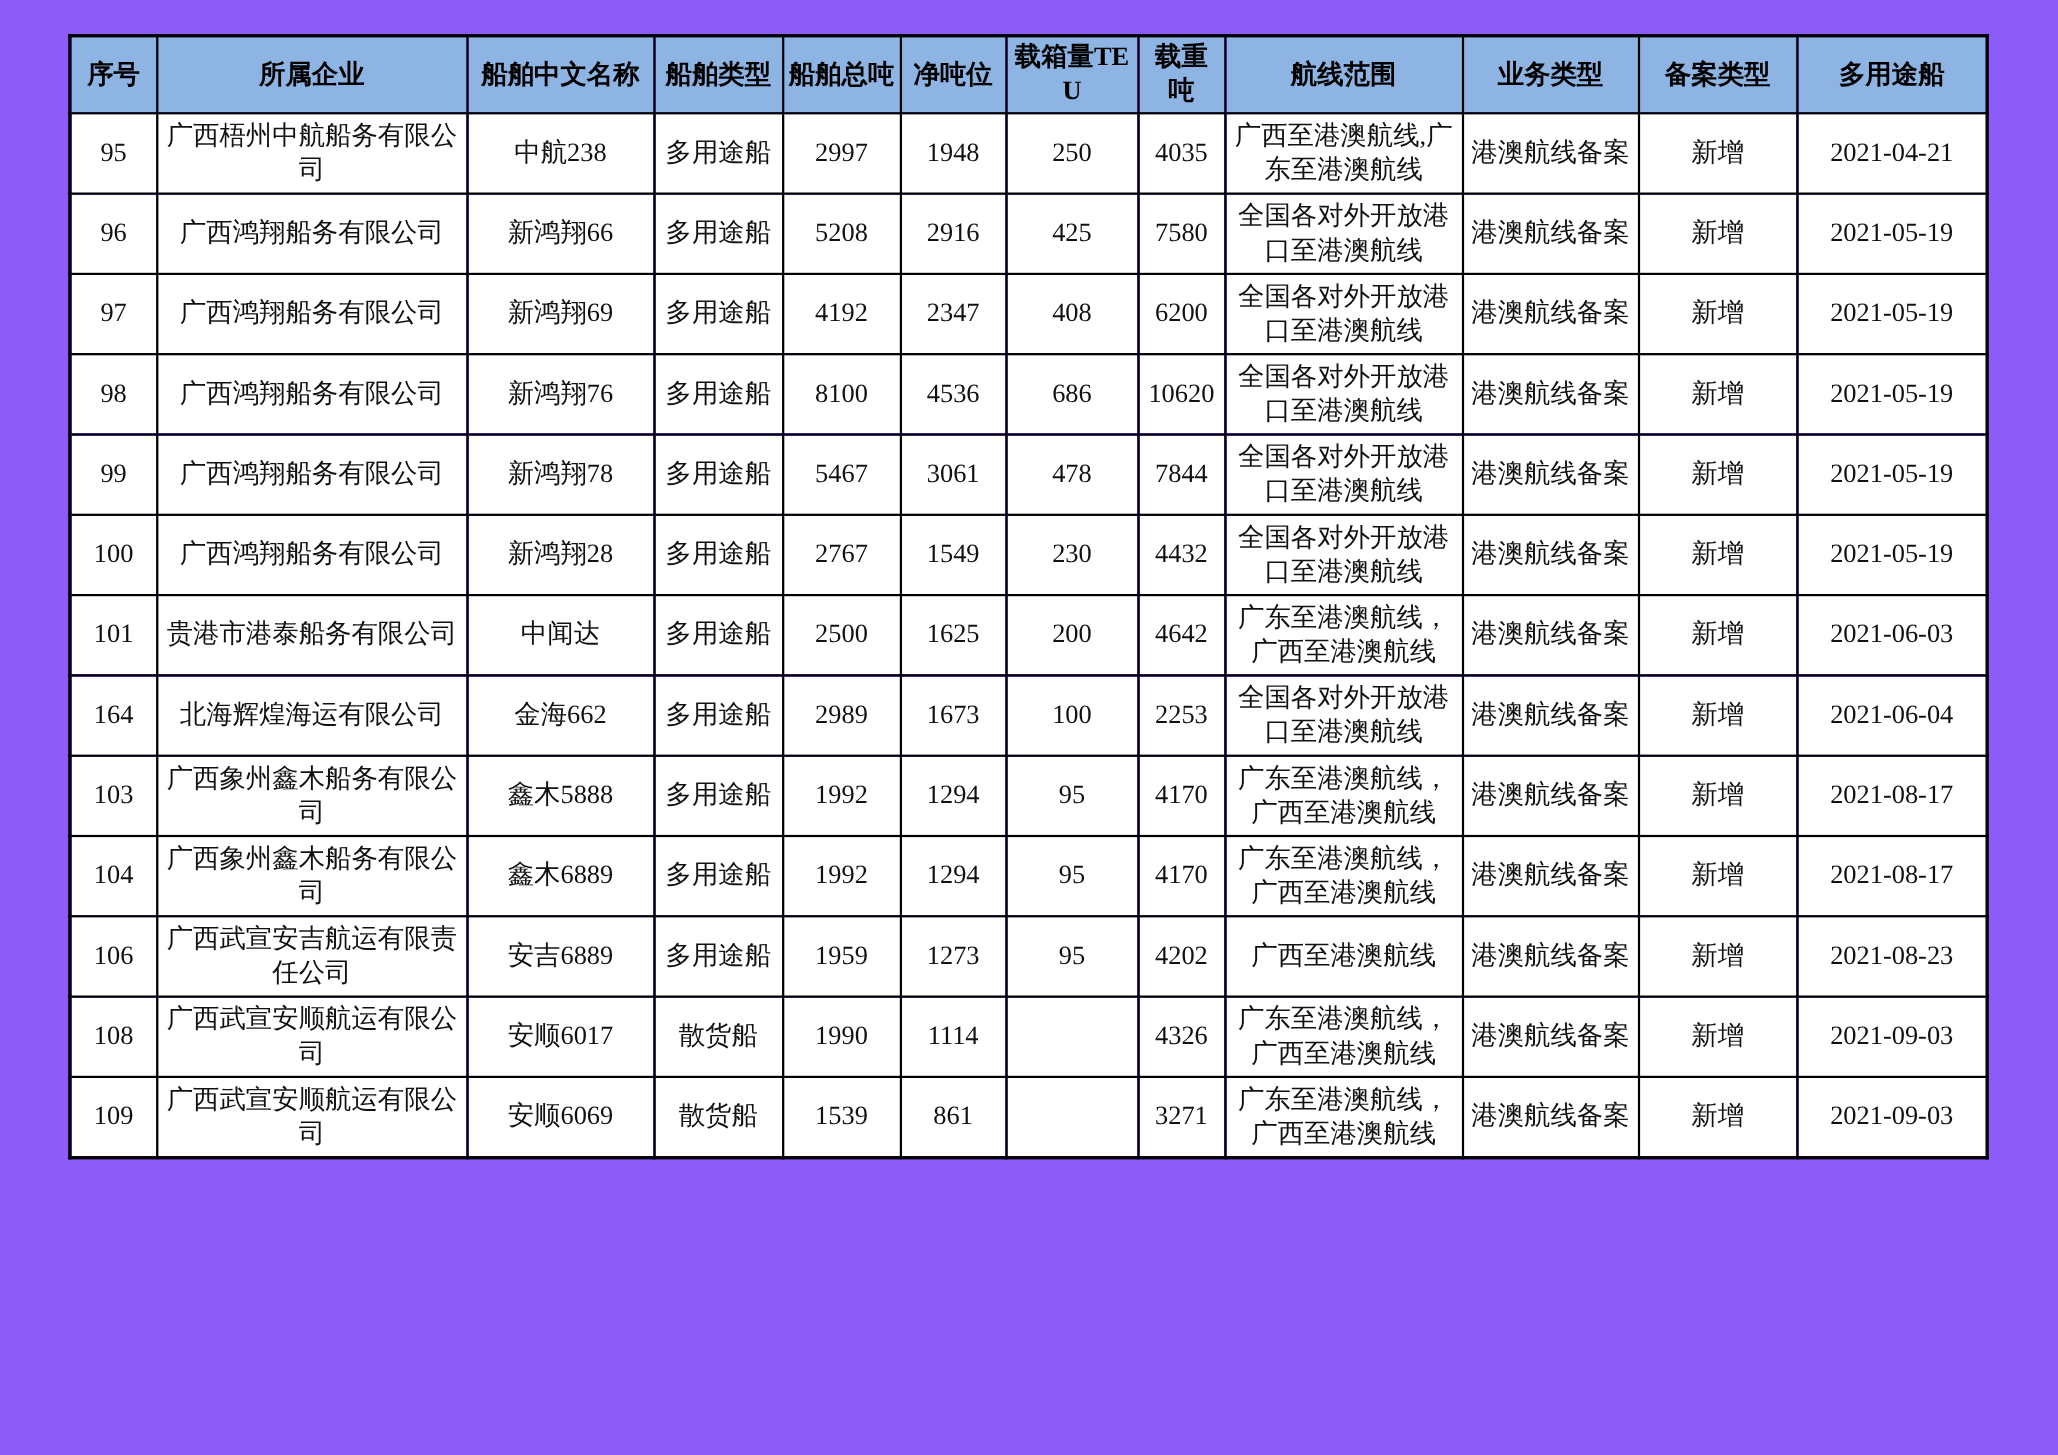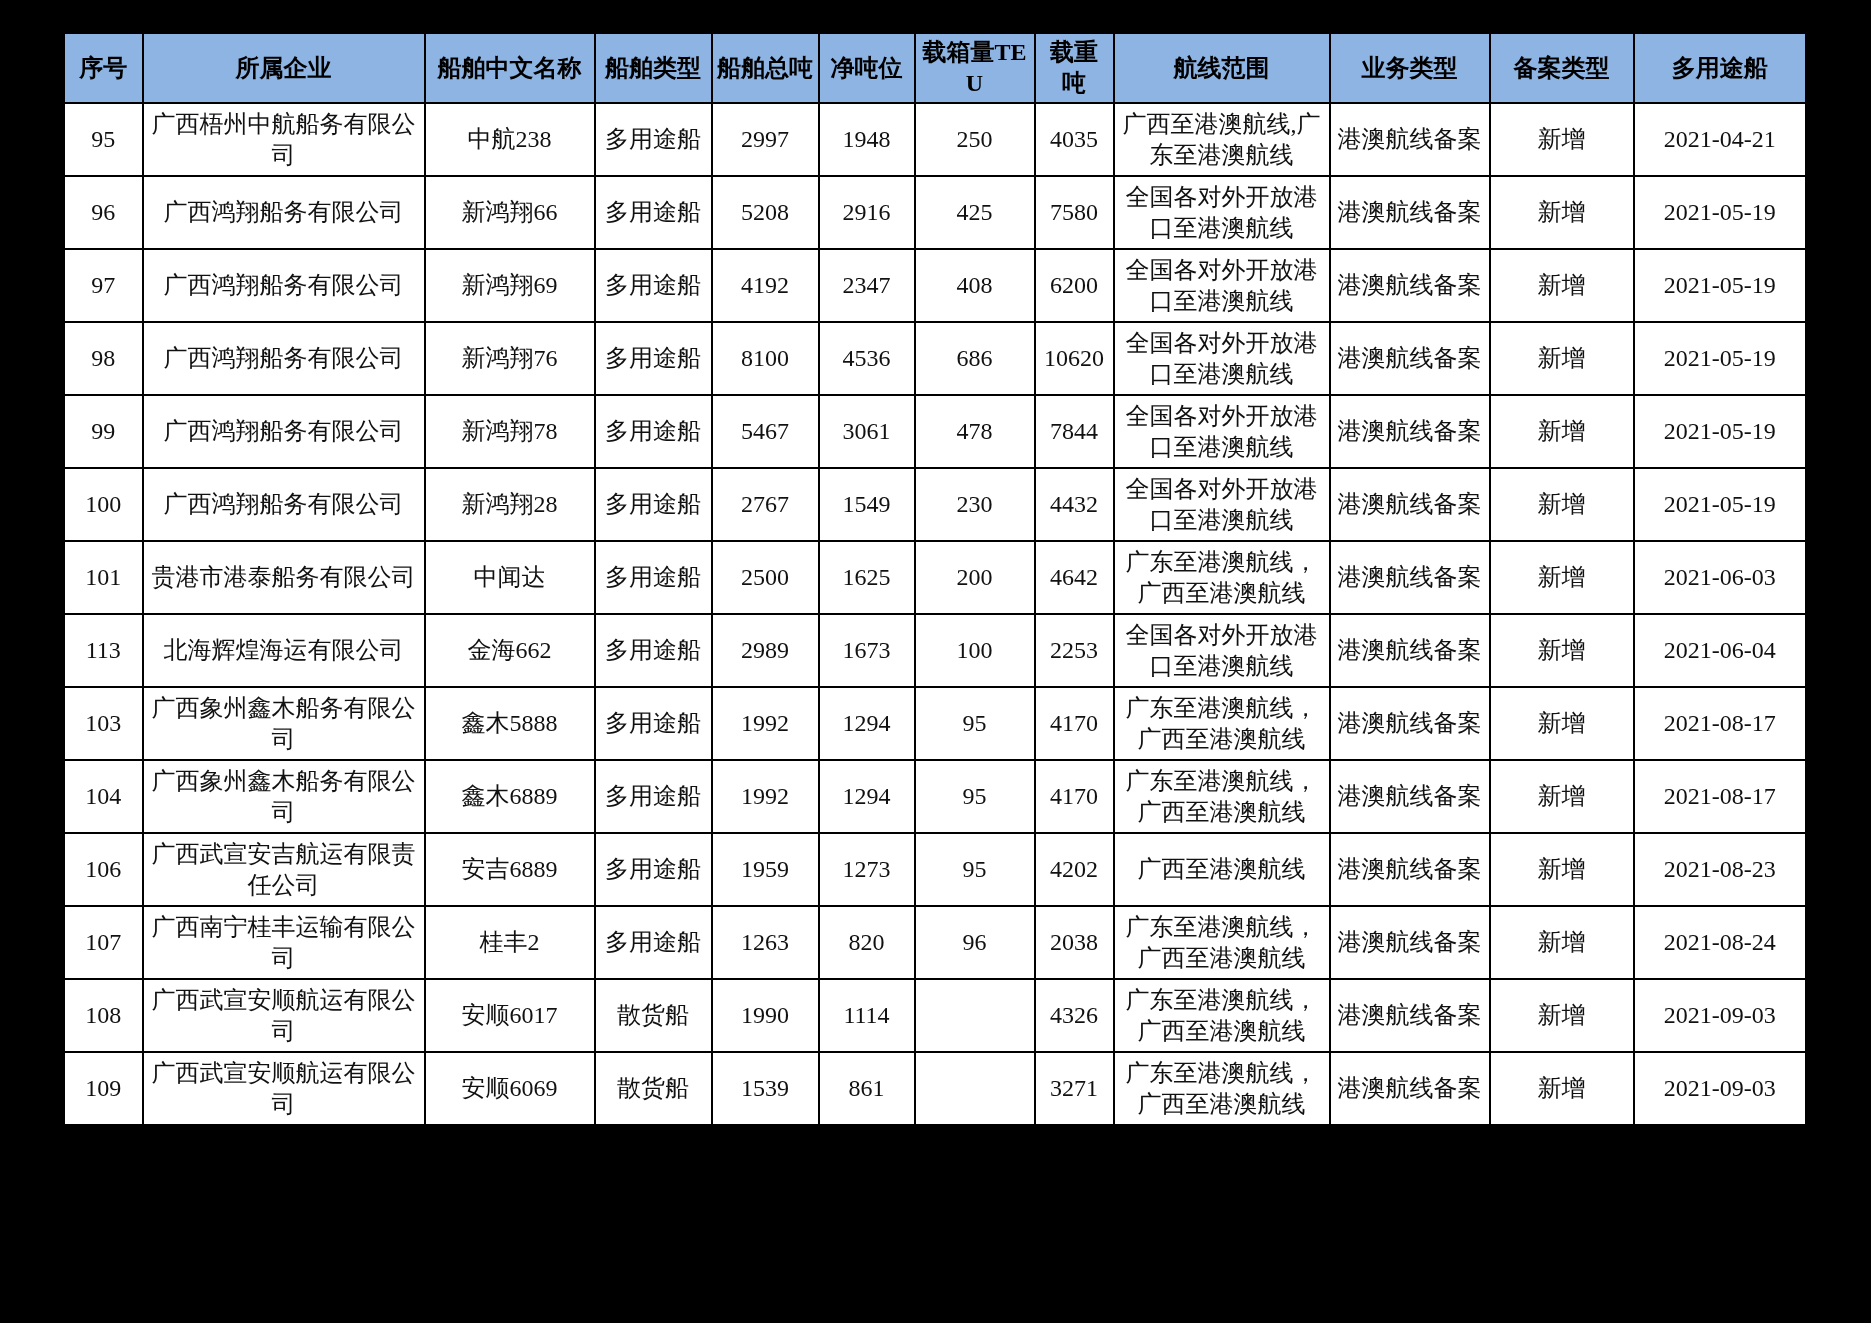--- a/index.html
+++ b/index.html
@@ -5,21 +5,21 @@
   html, body {
     margin: 0;
     padding: 0;
     background: #ffffff;
     font-family: "Liberation Serif", "DejaVu Serif", serif;
   }
   .page {
     position: relative;
     width: 1871px;
     height: 1323px;
-    background: #000000;
+    background: #8b5cf6;
     overflow: hidden;
   }
   table.ship-table {
     position: absolute;
     left: 62px;
     top: 31px;
     width: 1743px;
     border-collapse: collapse;
     table-layout: fixed;
     border: 3px solid #000000;
@@ -189,21 +189,21 @@
           <td>2500</td>
           <td>1625</td>
           <td>200</td>
           <td>4642</td>
           <td>广东至港澳航线，广西至港澳航线</td>
           <td>港澳航线备案</td>
           <td>新增</td>
           <td>2021-06-03</td>
         </tr>
         <tr>
-          <td>113</td>
+          <td>164</td>
           <td>北海辉煌海运有限公司</td>
           <td>金海662</td>
           <td>多用途船</td>
           <td>2989</td>
           <td>1673</td>
           <td>100</td>
           <td>2253</td>
           <td>全国各对外开放港口至港澳航线</td>
           <td>港澳航线备案</td>
           <td>新增</td>
@@ -243,34 +243,20 @@
           <td>安吉6889</td>
           <td>多用途船</td>
           <td>1959</td>
           <td>1273</td>
           <td>95</td>
           <td>4202</td>
           <td>广西至港澳航线</td>
           <td>港澳航线备案</td>
           <td>新增</td>
           <td>2021-08-23</td>
-        </tr>
-        <tr>
-          <td>107</td>
-          <td>广西南宁桂丰运输有限公司</td>
-          <td>桂丰2</td>
-          <td>多用途船</td>
-          <td>1263</td>
-          <td>820</td>
-          <td>96</td>
-          <td>2038</td>
-          <td>广东至港澳航线，广西至港澳航线</td>
-          <td>港澳航线备案</td>
-          <td>新增</td>
-          <td>2021-08-24</td>
         </tr>
         <tr>
           <td>108</td>
           <td>广西武宣安顺航运有限公司</td>
           <td>安顺6017</td>
           <td>散货船</td>
           <td>1990</td>
           <td>1114</td>
           <td></td>
           <td>4326</td>

